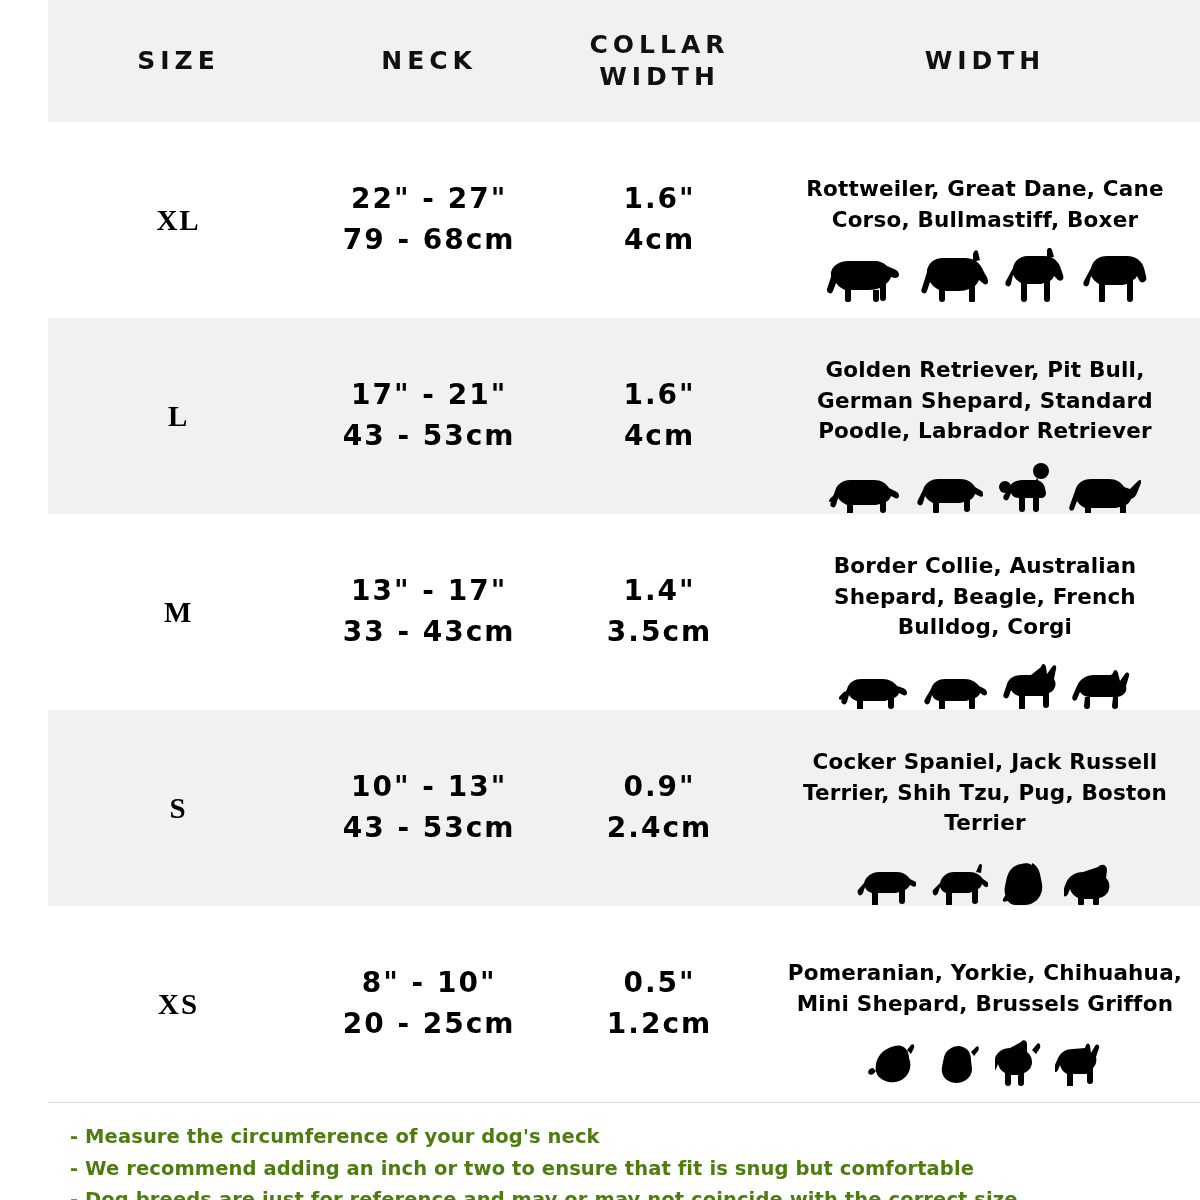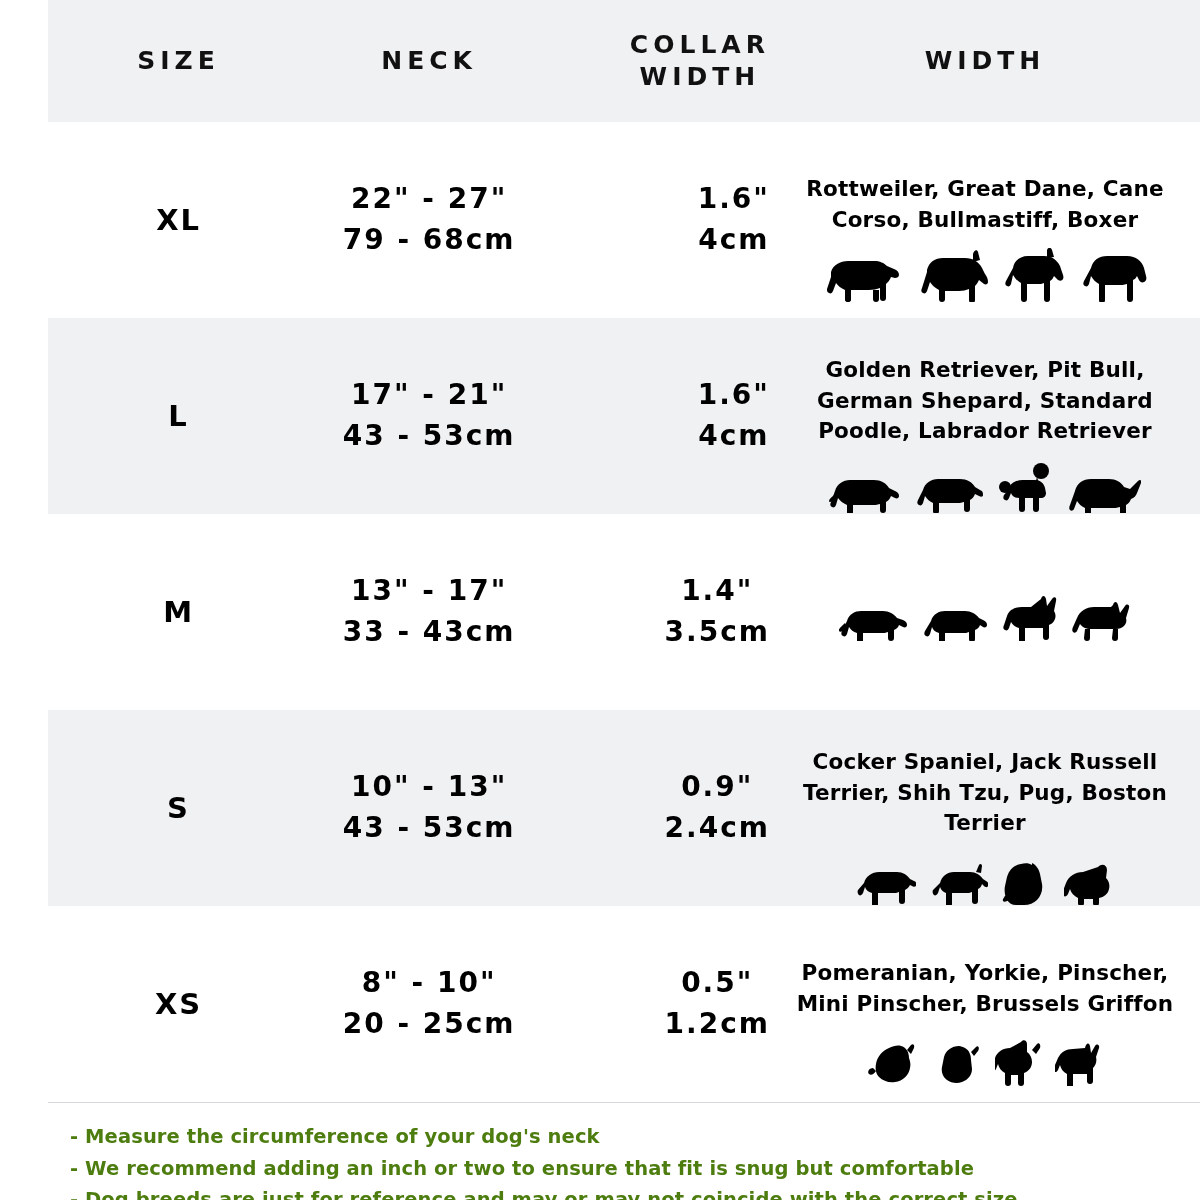--- a/index.html
+++ b/index.html
@@ -39,35 +39,36 @@
   }
   .cell {
     box-sizing: border-box;
     display: flex;
     align-items: center;
     justify-content: center;
     text-align: center;
   }
   .c-size   { width: 272px; }
   .c-neck   { width: 250px; }
-  .c-width  { width: 230px; justify-content: flex-end; }
+  .c-width  { width: 230px; }
   .c-breeds { width: 448px; }
 
   .hdr {
     font-weight: bold;
     font-size: 25px;
     letter-spacing: 5px;
     line-height: 1.3;
     color: #111111;
   }
 
   .size-label {
     font-weight: bold;
     font-size: 29px;
     letter-spacing: 2px;
+    font-family: Liberation Serif, serif;
   }
   .meas {
     font-weight: bold;
     font-size: 28px;
     line-height: 1.45;
     letter-spacing: 2px;
   }
   .meas .l2 { display: block; }
 
   .breeds-inner {
@@ -246,20 +247,21 @@
       </span>
     </div>
     <div class="cell c-width">
       <span class="meas">
         <span>1.4"</span>
         <span class="l2">3.5cm</span>
       </span>
     </div>
     <div class="cell c-breeds">
       <div class="breeds-inner">
+        <div class="breed-text">Border Collie, Australian Shepard, Beagle, French Bulldog, Corgi</div>
         <div class="silhouettes">
           <span>
             <svg width="70" height="42" viewBox="0 0 70 42">
                 <path fill="#000" d="M8 22c2-7 8-10 14-10h22c6 0 11 3 14 7l6 2c3 1 4 3 4 5s-2 3-4 2l-4-2c-1 3-3 4-5 5v8c0 2-1 3-3 3s-3-1-3-3v-6c-2 1-5 1-7 1H24v8c0 2-1 3-3 3s-3-1-3-3v-8c-4-1-6-3-8-6l-2 7c-1 2-2 3-4 2s-2-3-1-5z"></path>
                 <path fill="#000" d="M8 28c-3 4-7 6-8 4s3-5 6-8z"></path>
               </svg>
           </span>
           <span>
             <svg width="66" height="42" viewBox="0 0 66 42">
                 <path fill="#000" d="M8 22c2-7 8-10 14-10h20c6 0 11 3 14 7l4 2c3 1 4 3 4 5s-2 3-4 2l-3-2c-1 3-3 4-5 5v9c0 2-1 3-3 3s-3-1-3-3v-7c-2 1-4 1-6 1H22v9c0 2-1 3-3 3s-3-1-3-3v-9c-4-1-6-3-7-6l-2 7c-1 2-2 3-4 2s-2-3-1-5z"></path>
@@ -341,21 +343,21 @@
       </span>
     </div>
     <div class="cell c-width">
       <span class="meas">
         <span>0.5"</span>
         <span class="l2">1.2cm</span>
       </span>
     </div>
     <div class="cell c-breeds">
       <div class="breeds-inner">
-        <div class="breed-text">Pomeranian, Yorkie, Pinscher, Mini Pinscher, Brussels Griffon</div>
+        <div class="breed-text">Pomeranian, Yorkie, Chihuahua, Mini Shepard, Brussels Griffon</div>
         <div class="silhouettes">
           <span>
             <svg width="52" height="44" viewBox="0 0 52 44">
                 <path fill="#000" d="M34 4c5 1 8 6 8 12 1 3 2 6 1 10-1 7-7 13-15 14-6 1-12-1-16-5-3-3-4-8-3-13 1-7 6-13 13-16 4-2 9-3 12-2z"></path>
                 <path fill="#000" d="M6 26c-4 0-6 4-4 6s5 0 7-3zM40 8l4-5c2-2 4 0 3 3l-3 6z"></path>
               </svg>
           </span>
           <span>
             <svg width="48" height="44" viewBox="0 0 48 44">
                 <path fill="#000" d="M32 6c4 2 6 7 6 12l1 9c0 6-4 11-10 13-5 2-11 1-15-2-4-3-6-8-5-13l2-10c2-7 8-11 15-11 2 0 4 1 6 2z"></path>

